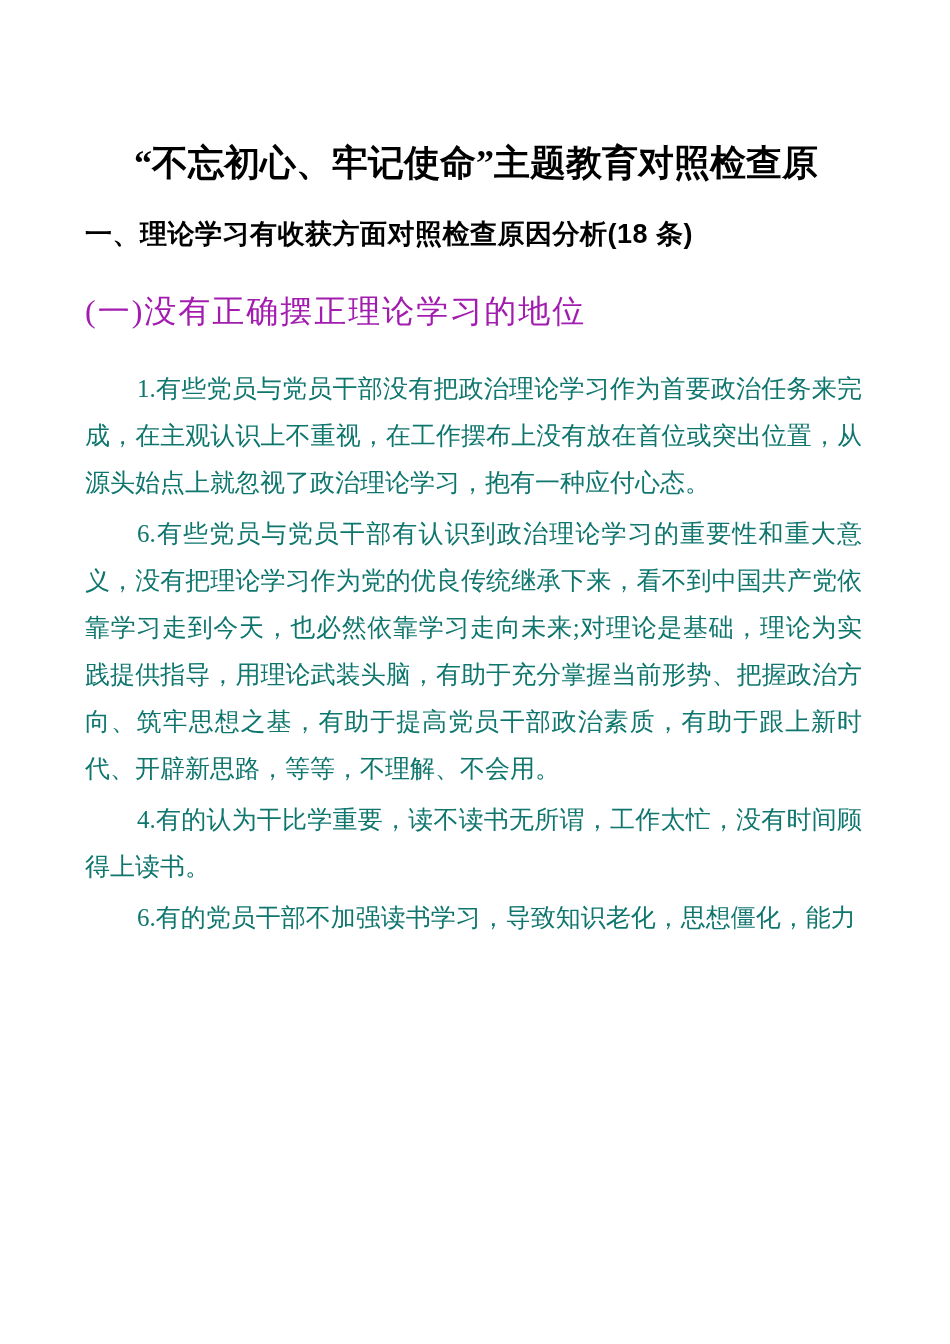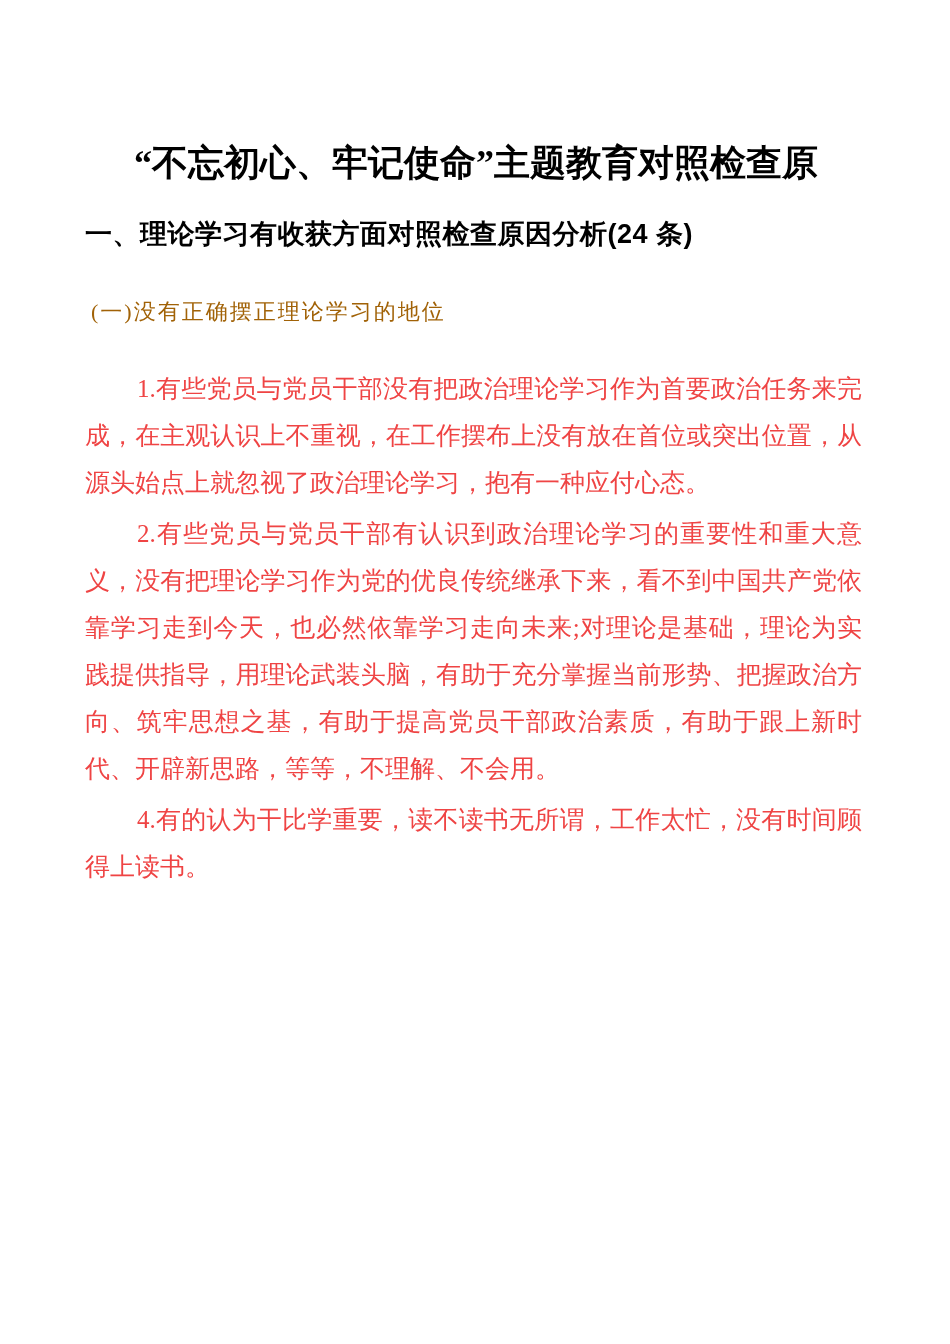--- a/index.html
+++ b/index.html
@@ -33,58 +33,59 @@
   .sec-heading {
     margin: 20px 0 0 0;
     font-family: "Liberation Sans", "DejaVu Sans", sans-serif;
     font-weight: 700;
     font-size: 27px;
     line-height: 47px;
     letter-spacing: 0.5px;
     color: #000000;
   }
   .sub-heading {
-    margin: 30px 0 30px 6px;
+    margin: 30px 0 30px 0;
     font-family: "Liberation Serif", "DejaVu Serif", serif;
     font-weight: 400;
-    font-size: 22px;
+    font-size: 32px;
     line-height: 47px;
     letter-spacing: 2px;
-    color: #a16207;
+    color: #a21caf;
   }
   .body-par {
     margin: 0 5px 4px 0;
     font-family: "Liberation Serif", "DejaVu Serif", serif;
     font-weight: 400;
     font-size: 25px;
     line-height: 47px;
     text-align: justify;
     text-align-last: left;
     -moz-text-align-last: left;
     text-justify: inter-character;
     text-indent: 52px;
-    color: #ef4444;
+    color: #0f766e;
   }
 </style>
 </head>
 <body>
 
 <div class="page">
 
   <h1 class="doc-title">
     <span class="title-line">“不忘初心、牢记使命”主题教育对照检查原</span>
   </h1>
 
-  <h2 class="sec-heading">一、理论学习有收获方面对照检查原因分析(24 条)</h2>
+  <h2 class="sec-heading">一、理论学习有收获方面对照检查原因分析(18 条)</h2>
 
   <h3 class="sub-heading">(一)没有正确摆正理论学习的地位</h3>
 
   <p class="body-par">1.有些党员与党员干部没有把政治理论学习作为首要政治任务来完成，在主观认识上不重视，在工作摆布上没有放在首位或突出位置，从源头始点上就忽视了政治理论学习，抱有一种应付心态。</p>
 
-  <p class="body-par">2.有些党员与党员干部有认识到政治理论学习的重要性和重大意义，没有把理论学习作为党的优良传统继承下来，看不到中国共产党依靠学习走到今天，也必然依靠学习走向未来;对理论是基础，理论为实践提供指导，用理论武装头脑，有助于充分掌握当前形势、把握政治方向、筑牢思想之基，有助于提高党员干部政治素质，有助于跟上新时代、开辟新思路，等等，不理解、不会用。</p>
+  <p class="body-par">6.有些党员与党员干部有认识到政治理论学习的重要性和重大意义，没有把理论学习作为党的优良传统继承下来，看不到中国共产党依靠学习走到今天，也必然依靠学习走向未来;对理论是基础，理论为实践提供指导，用理论武装头脑，有助于充分掌握当前形势、把握政治方向、筑牢思想之基，有助于提高党员干部政治素质，有助于跟上新时代、开辟新思路，等等，不理解、不会用。</p>
 
 
 
   <p class="body-par">4.有的认为干比学重要，读不读书无所谓，工作太忙，没有时间顾得上读书。</p>
 
 
+  <p class="body-par">6.有的党员干部不加强读书学习，导致知识老化，思想僵化，能力</p>
 
 </div>
 
 </body></html>

